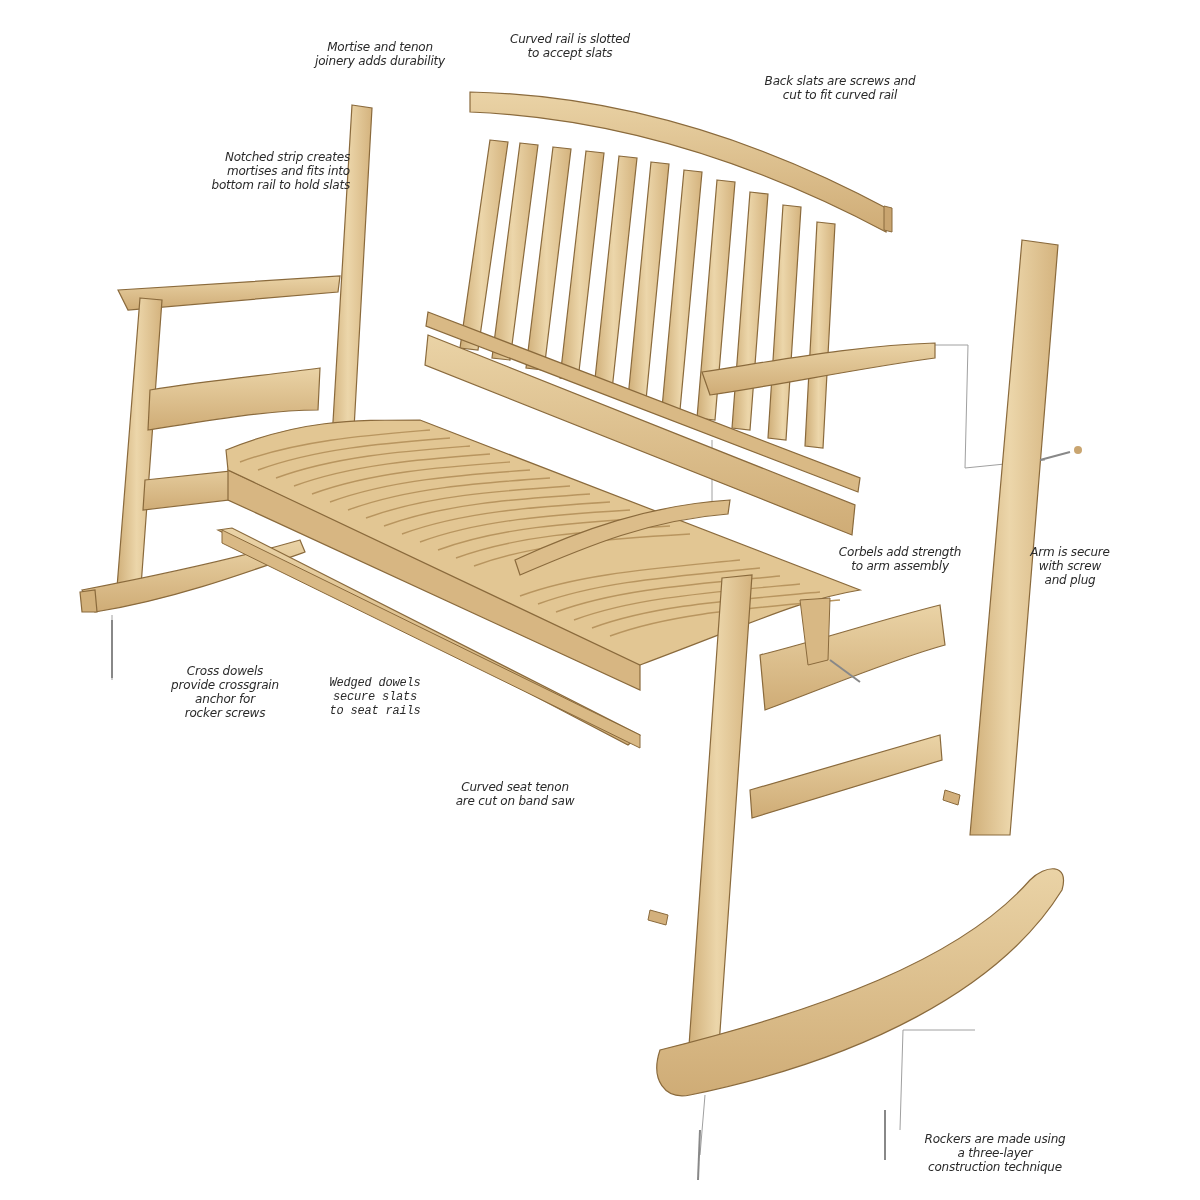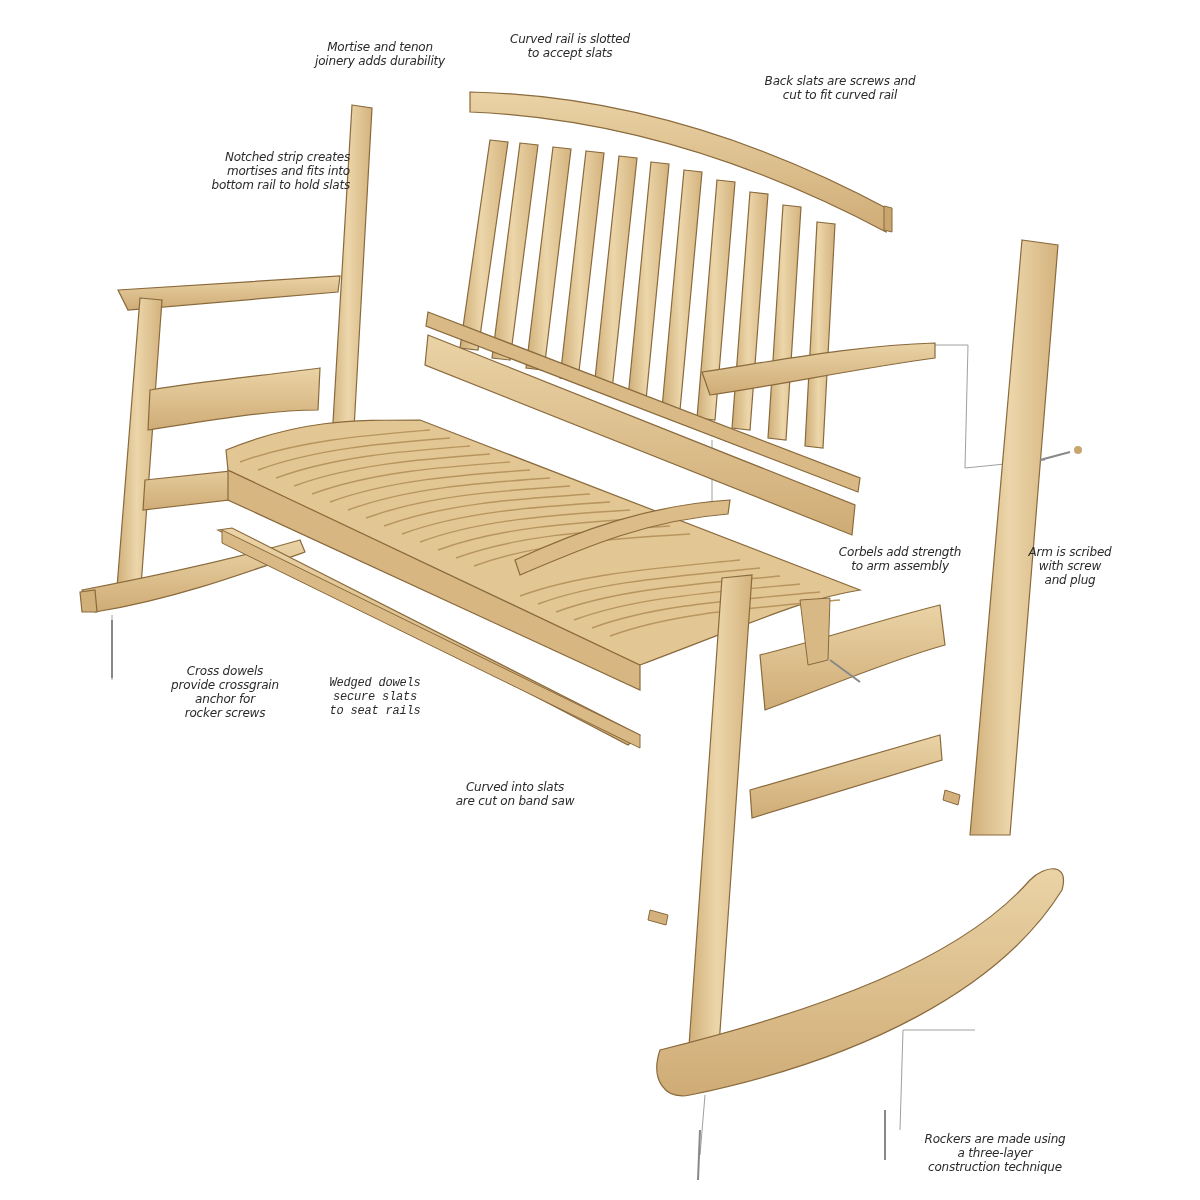--- a/index.html
+++ b/index.html
@@ -138,27 +138,27 @@
 joinery adds durability</div>
 <div class="callout" style="left:480px; top:32px; width:180px;">Curved rail is slotted
 to accept slats</div>
 <div class="callout" style="left:730px; top:74px; width:220px;">Back slats are screws and
 cut to fit curved rail</div>
 <div class="callout" style="left:150px; top:150px; width:200px;text-align:right;">Notched strip creates
 mortises and fits into
 bottom rail to hold slats</div>
 <div class="callout" style="left:815px; top:545px; width:170px;">Corbels add strength
 to arm assembly</div>
-<div class="callout" style="left:1010px; top:545px; width:120px;">Arm is scribed
+<div class="callout" style="left:1010px; top:545px; width:120px;">Arm is secure
 with screw
 and plug</div>
 <div class="callout" style="left:150px; top:664px; width:150px;">Cross dowels
 provide crossgrain
 anchor for
 rocker screws</div>
 <div class="callout" style="left:300px; top:676px; width:150px;font-family:Liberation Mono, monospace;">Wedged dowels
 secure slats
 to seat rails</div>
-<div class="callout" style="left:420px; top:780px; width:190px;">Curved into slats
+<div class="callout" style="left:420px; top:780px; width:190px;">Curved seat tenon
 are cut on band saw</div>
 <div class="callout" style="left:880px; top:1132px; width:230px;">Rockers are made using
 a three-layer
 construction technique</div>
 
 </body></html>

